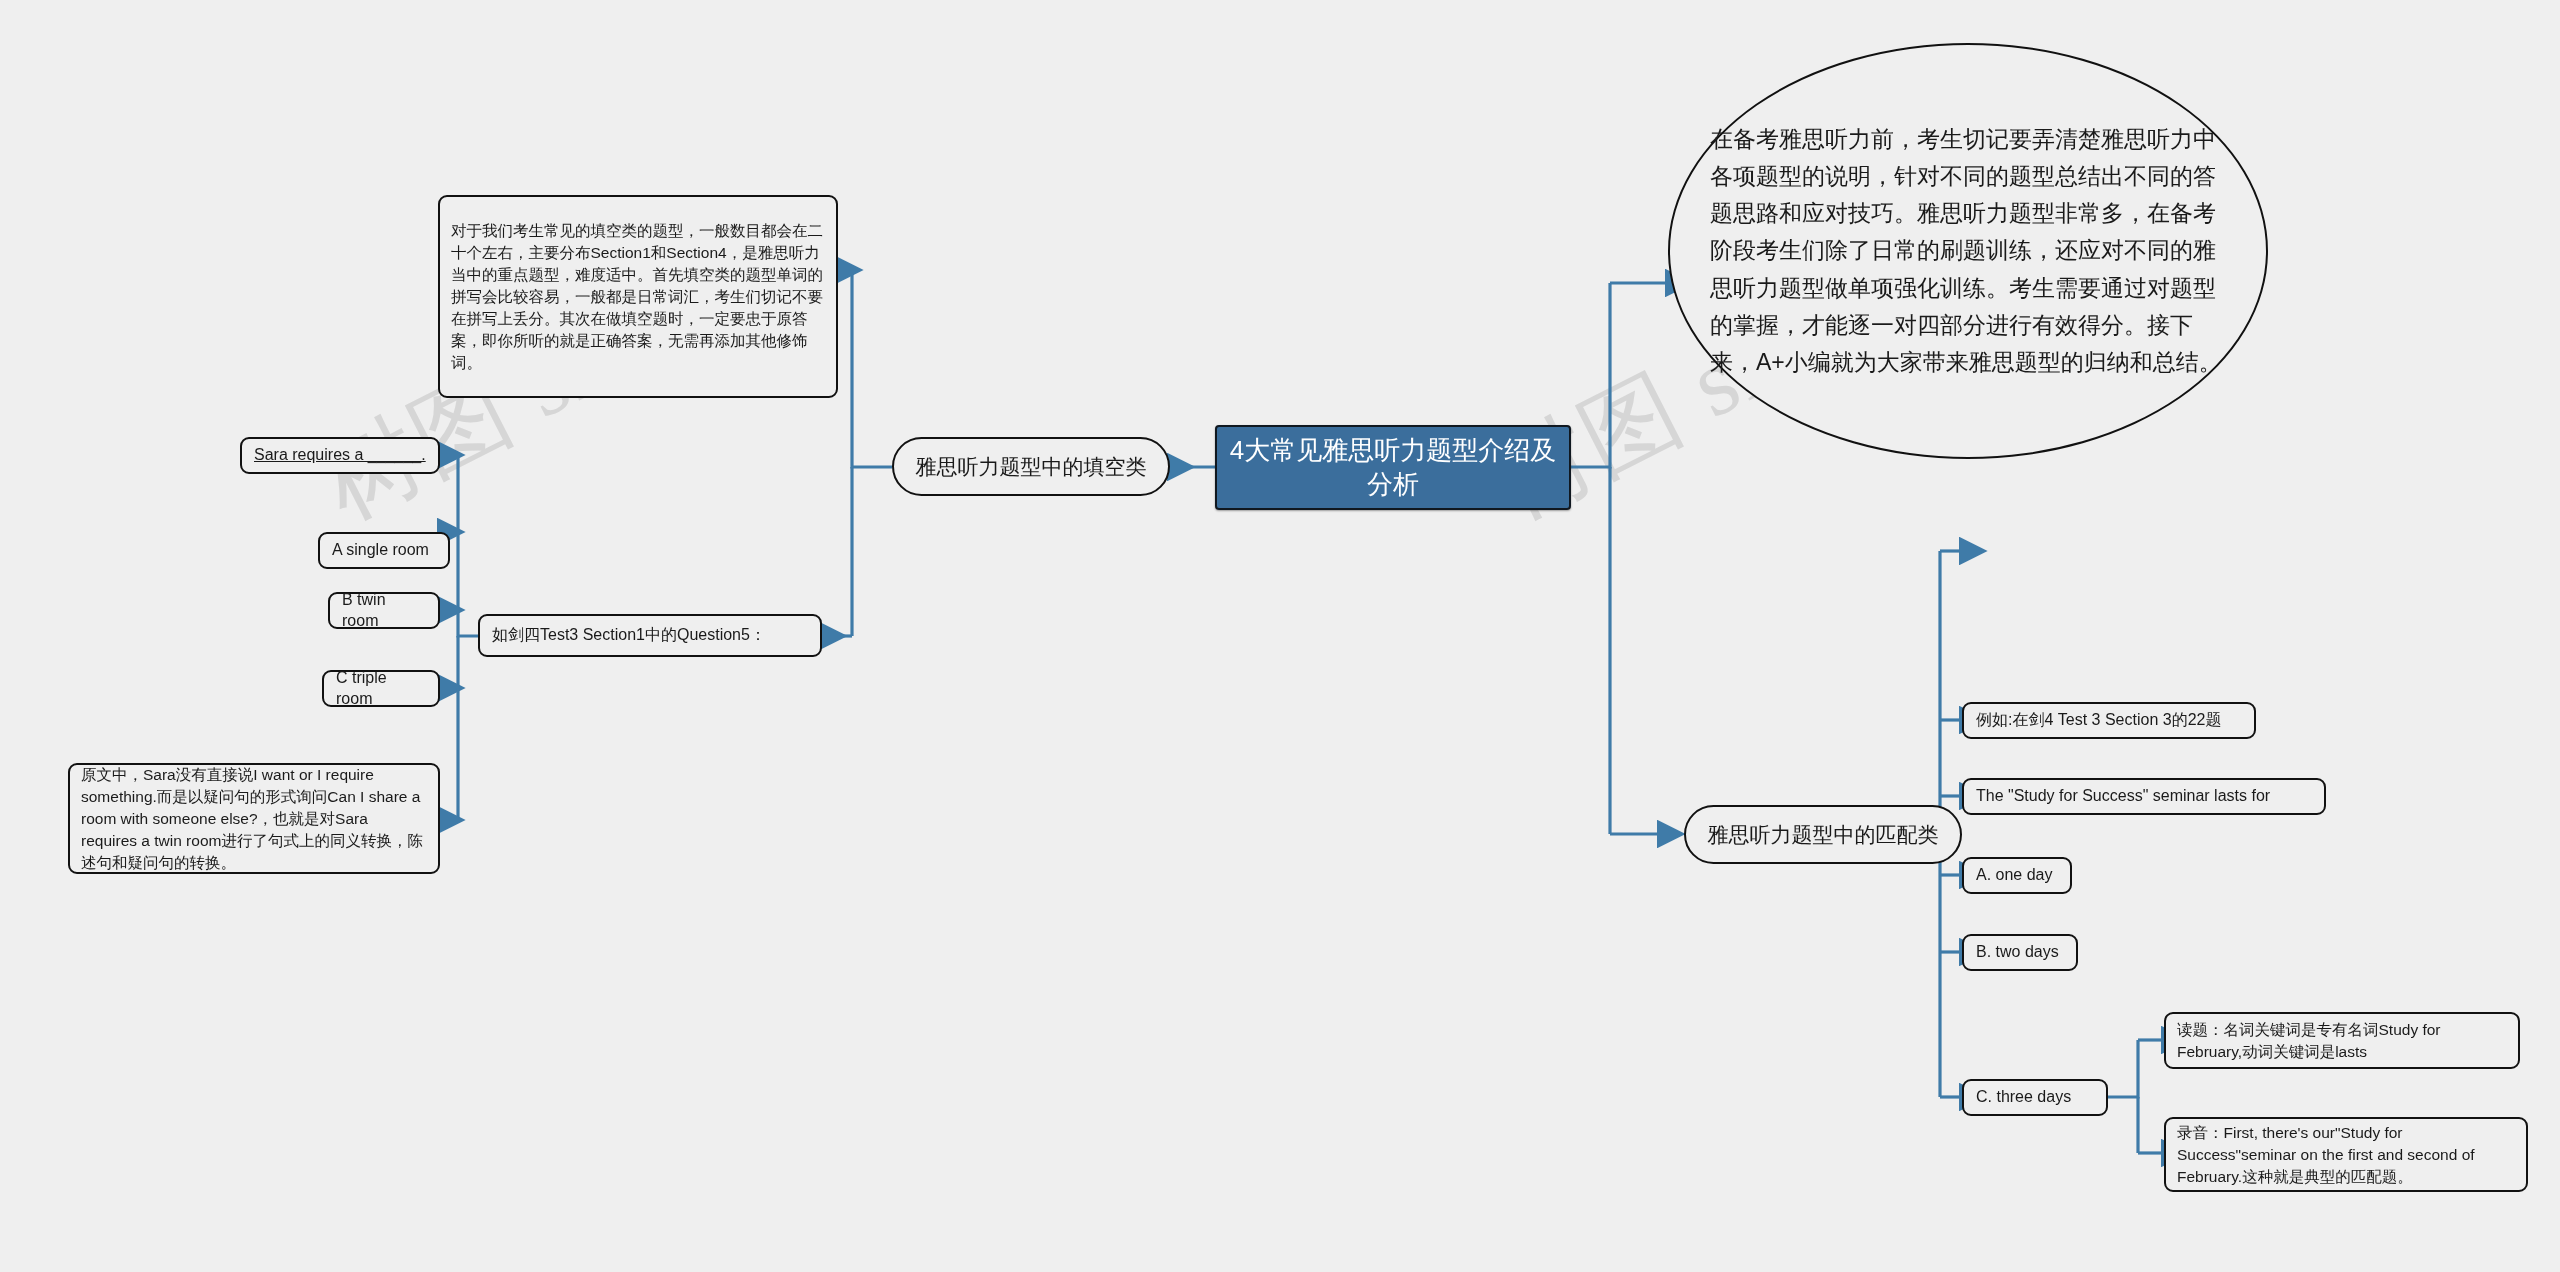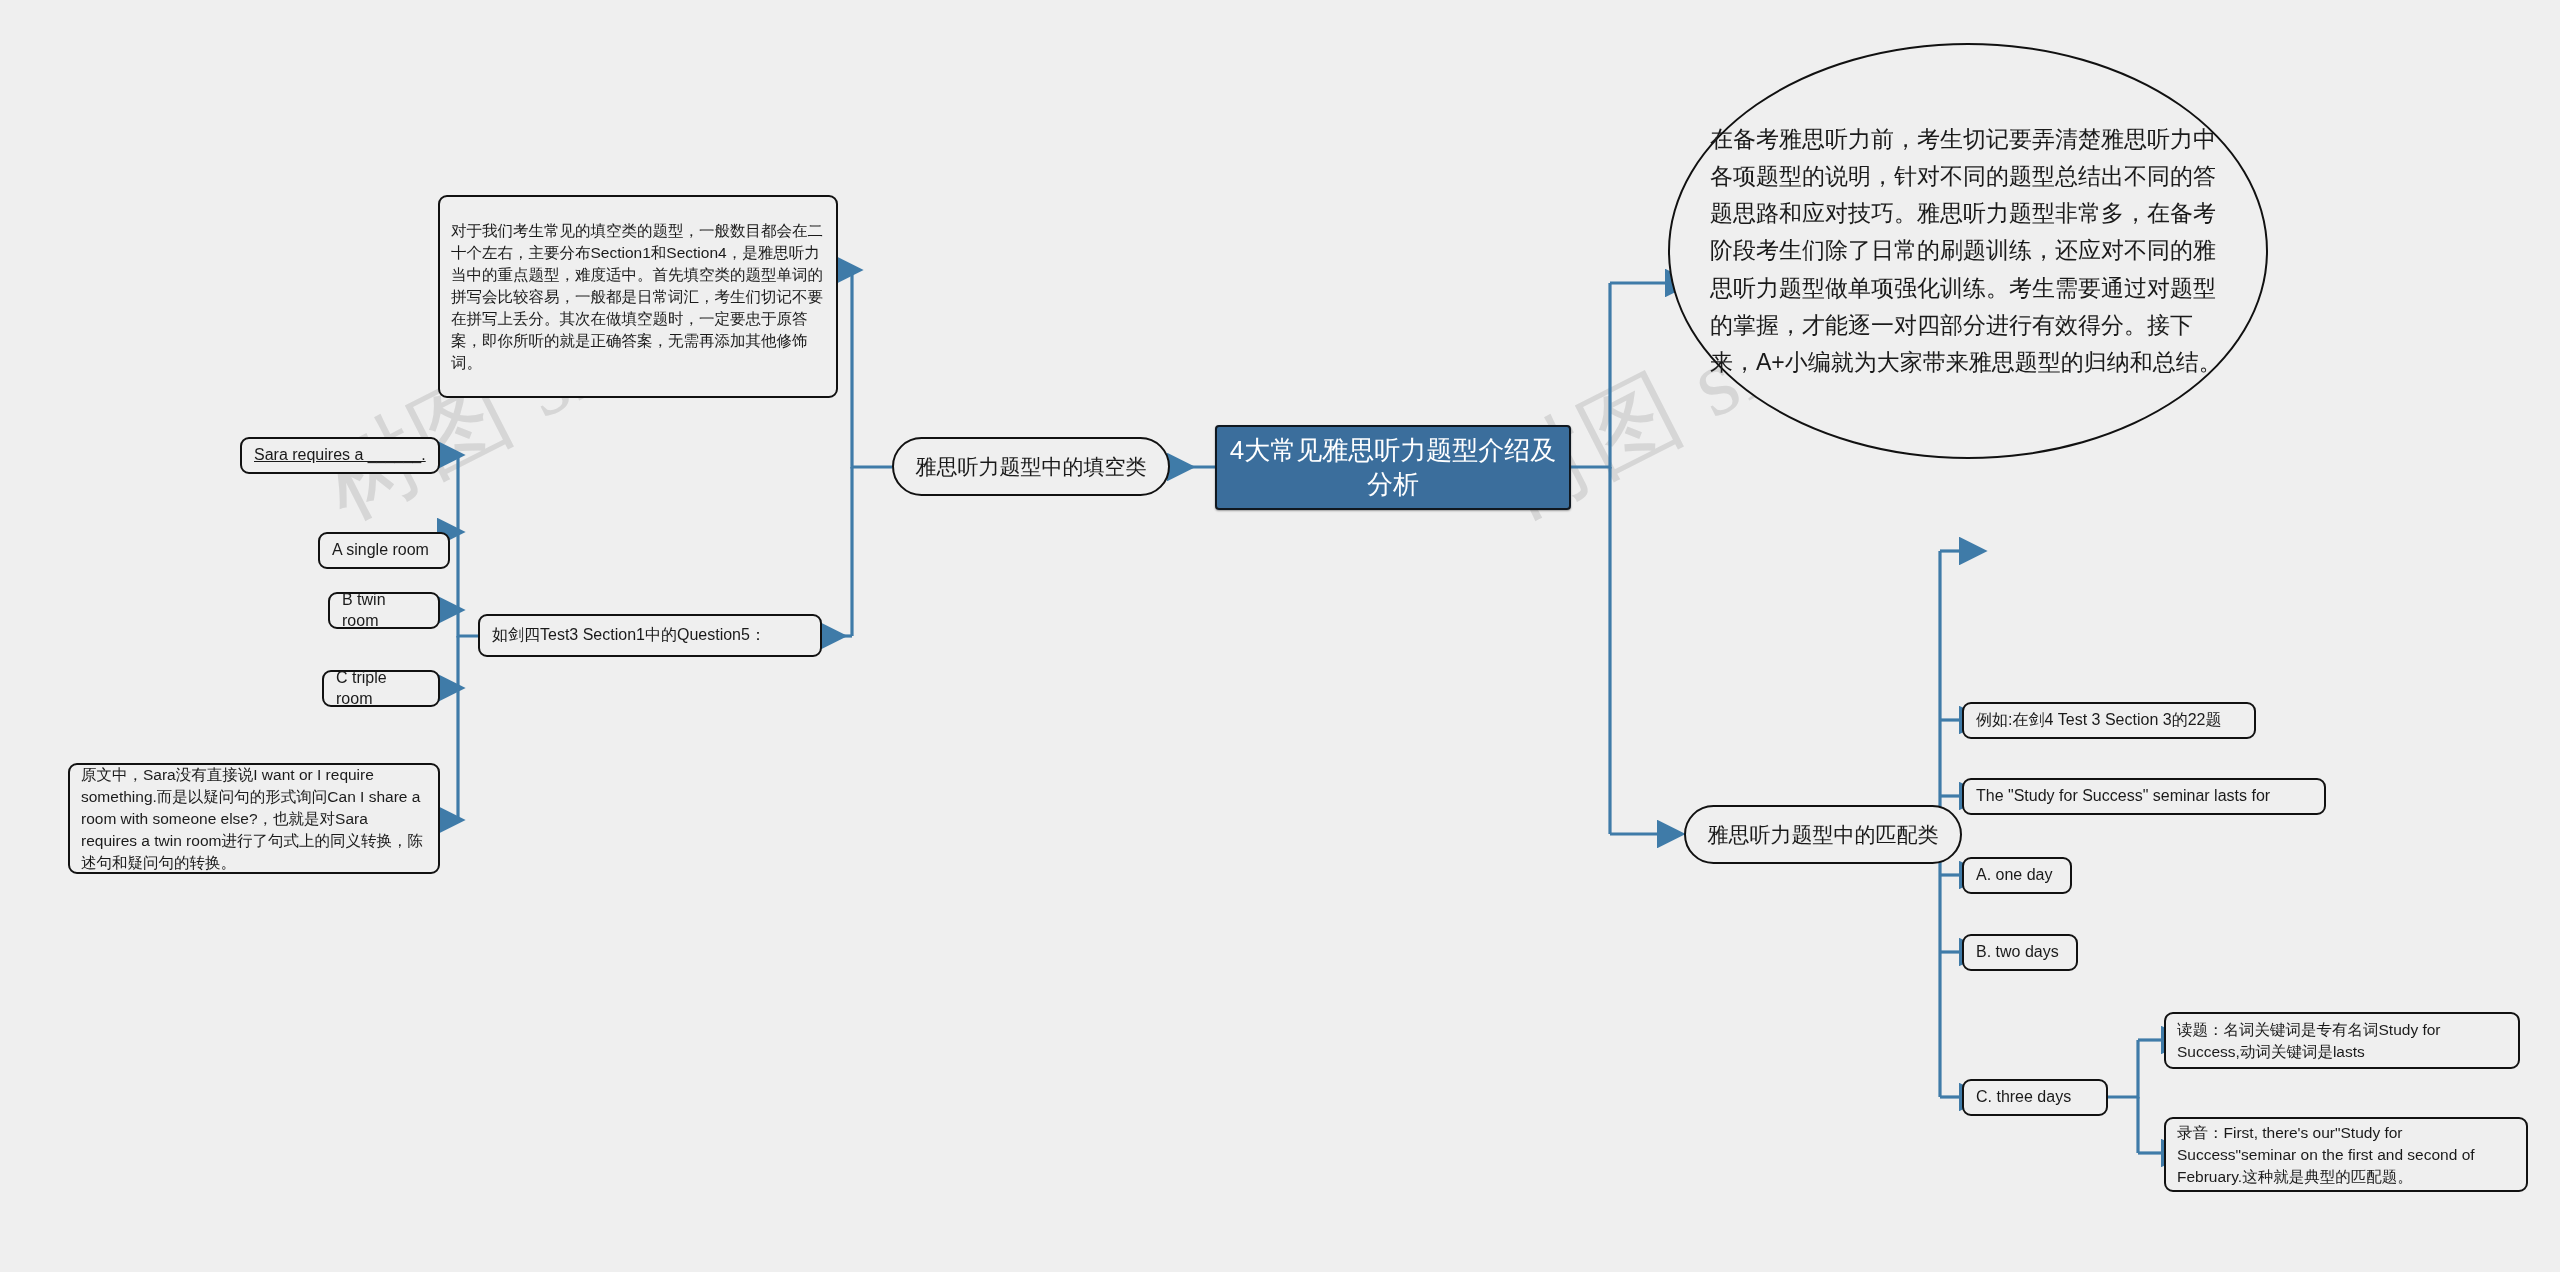--- a/index.html
+++ b/index.html
@@ -211,20 +211,20 @@
 
   <div class="node rect small" style="left:1962px; top:934px; width:116px; height:37px;">
     <span class="txt">B. two days</span>
   </div>
 
   <div class="node rect small" style="left:1962px; top:1079px; width:146px; height:37px;">
     <span class="txt">C. three days</span>
   </div>
 
   <div class="node rect" style="left:2164px; top:1012px; width:356px; height:57px;">
-    <span class="txt">读题：名词关键词是专有名词Study for Success,动词关键词是lasts</span>
+    <span class="txt">读题：名词关键词是专有名词Study for February,动词关键词是lasts</span>
   </div>
 
   <div class="node rect" style="left:2164px; top:1117px; width:364px; height:75px;">
     <span class="txt">录音：First, there's our"Study for Success"seminar on the first and second of February.这种就是典型的匹配题。</span>
   </div>
 
 </div>
 
 </body></html>

